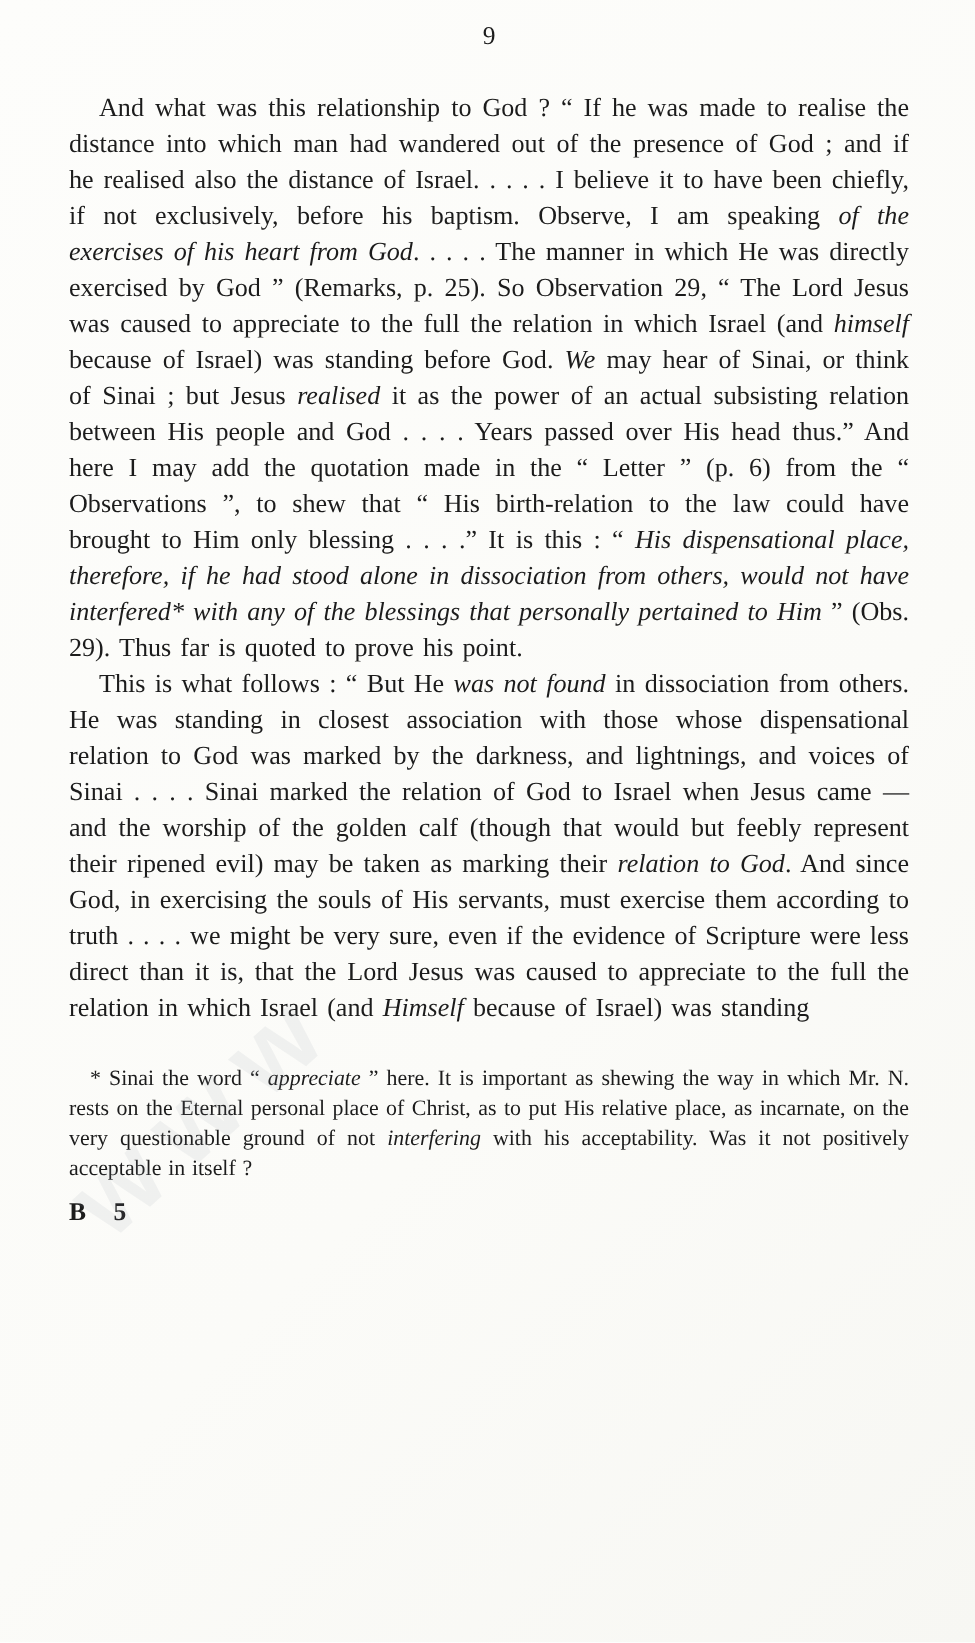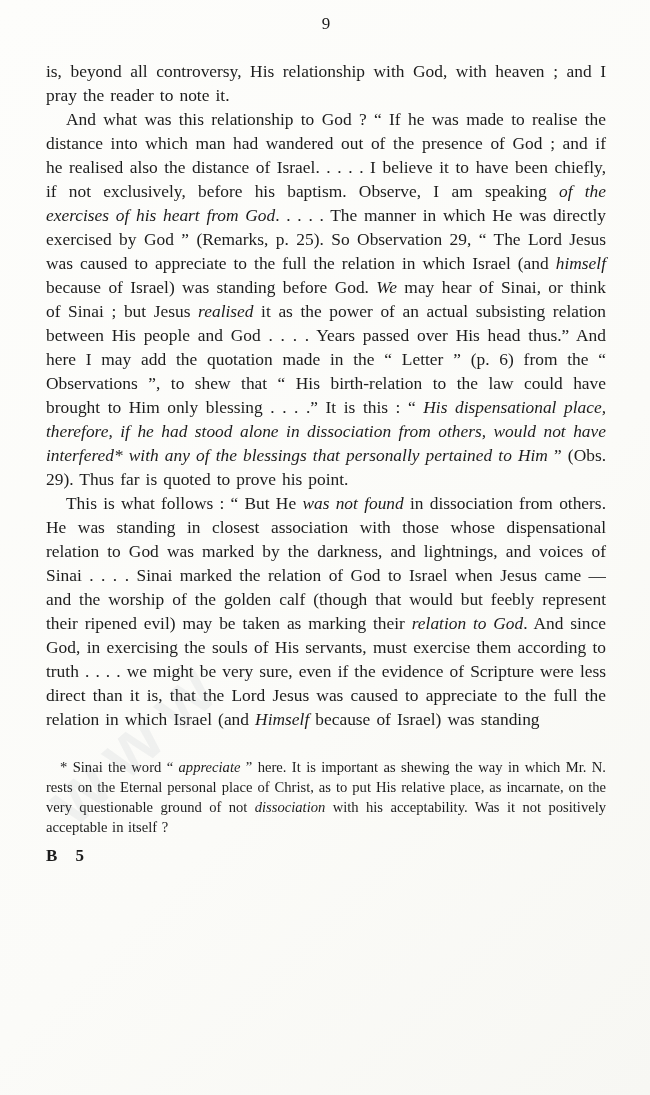--- a/index.html
+++ b/index.html
@@ -67,24 +67,23 @@
 </head>
 <body>
 
 <div class="page">
 
   <div class="watermark">www</div>
 
   <div class="page-number">9</div>
 
   <div class="body-text">
-    <p><span>is, beyond all controversy, His relationship with God, with heaven ; and I pray the reader to note it.</span></p>
     <p class="indent"><span>And what was this relationship to God ?  “ If he was made to realise the distance into which man had wandered out of the presence of God ; and if he realised also the distance of Israel. . . . .  I believe it to have been chiefly, if not exclusively, before his baptism.  Observe, I am speaking </span><i>of the exercises of his heart from God</i><span>. . . . .  The manner in which He was directly exercised by God ” (Remarks, p. 25).  So Observation 29, “ The Lord Jesus was caused to appreciate to the full the relation in which Israel (and </span><i>himself</i><span> because of Israel) was standing before God.  </span><i>We</i><span> may hear of Sinai, or think of Sinai ; but Jesus </span><i>realised</i><span> it as the power of an actual subsisting relation between His people and God . . . .  Years passed over His head thus.”  And here I may add the quotation made in the “ Letter ” (p. 6) from the “ Observations ”, to shew that “ His birth-relation to the law could have brought to Him only blessing . . . .”  It is this : “ </span><i>His dispensational place, therefore, if he had stood alone in dissociation from others, would not have interfered* with any of the blessings that personally pertained to Him</i><span> ” (Obs. 29).  Thus far is quoted to prove his point.</span></p>
     <p class="indent"><span>This is what follows :  “ But He </span><i>was not found</i><span> in dissociation from others.  He was standing in closest association with those whose dispensational relation to God was marked by the darkness, and lightnings, and voices of Sinai . . . .  Sinai marked the relation of God to Israel when Jesus came — and the worship of the golden calf (though that would but feebly represent their ripened evil) may be taken as marking their </span><i>relation to God</i><span>.  And since God, in exercising the souls of His servants, must exercise them according to truth . . . .  we might be very sure, even if the evidence of Scripture were less direct than it is, that the Lord Jesus was caused to appreciate to the full the relation in which Israel (and </span><i>Himself</i><span> because of Israel) was standing</span></p>
   </div>
 
   <div class="footnote">
-    <p><span>* Sinai the word “ </span><i>appreciate</i><span> ” here.  It is important as shewing the way in which Mr. N. rests on the Eternal personal place of Christ, as to put His relative place, as incarnate, on the very questionable ground of not </span><i>dissociation</i><span> with his acceptability.  Was it not positively acceptable in itself ?</span></p>
+    <p><span>* Sinai the word “ </span><i>appreciate</i><span> ” here.  It is important as shewing the way in which Mr. N. rests on the Eternal personal place of Christ, as to put His relative place, as incarnate, on the very questionable ground of not </span><i>interfering</i><span> with his acceptability.  Was it not positively acceptable in itself ?</span></p>
   </div>
 
   <div class="signature">B 5</div>
 
 </div>
 
 </body></html>

